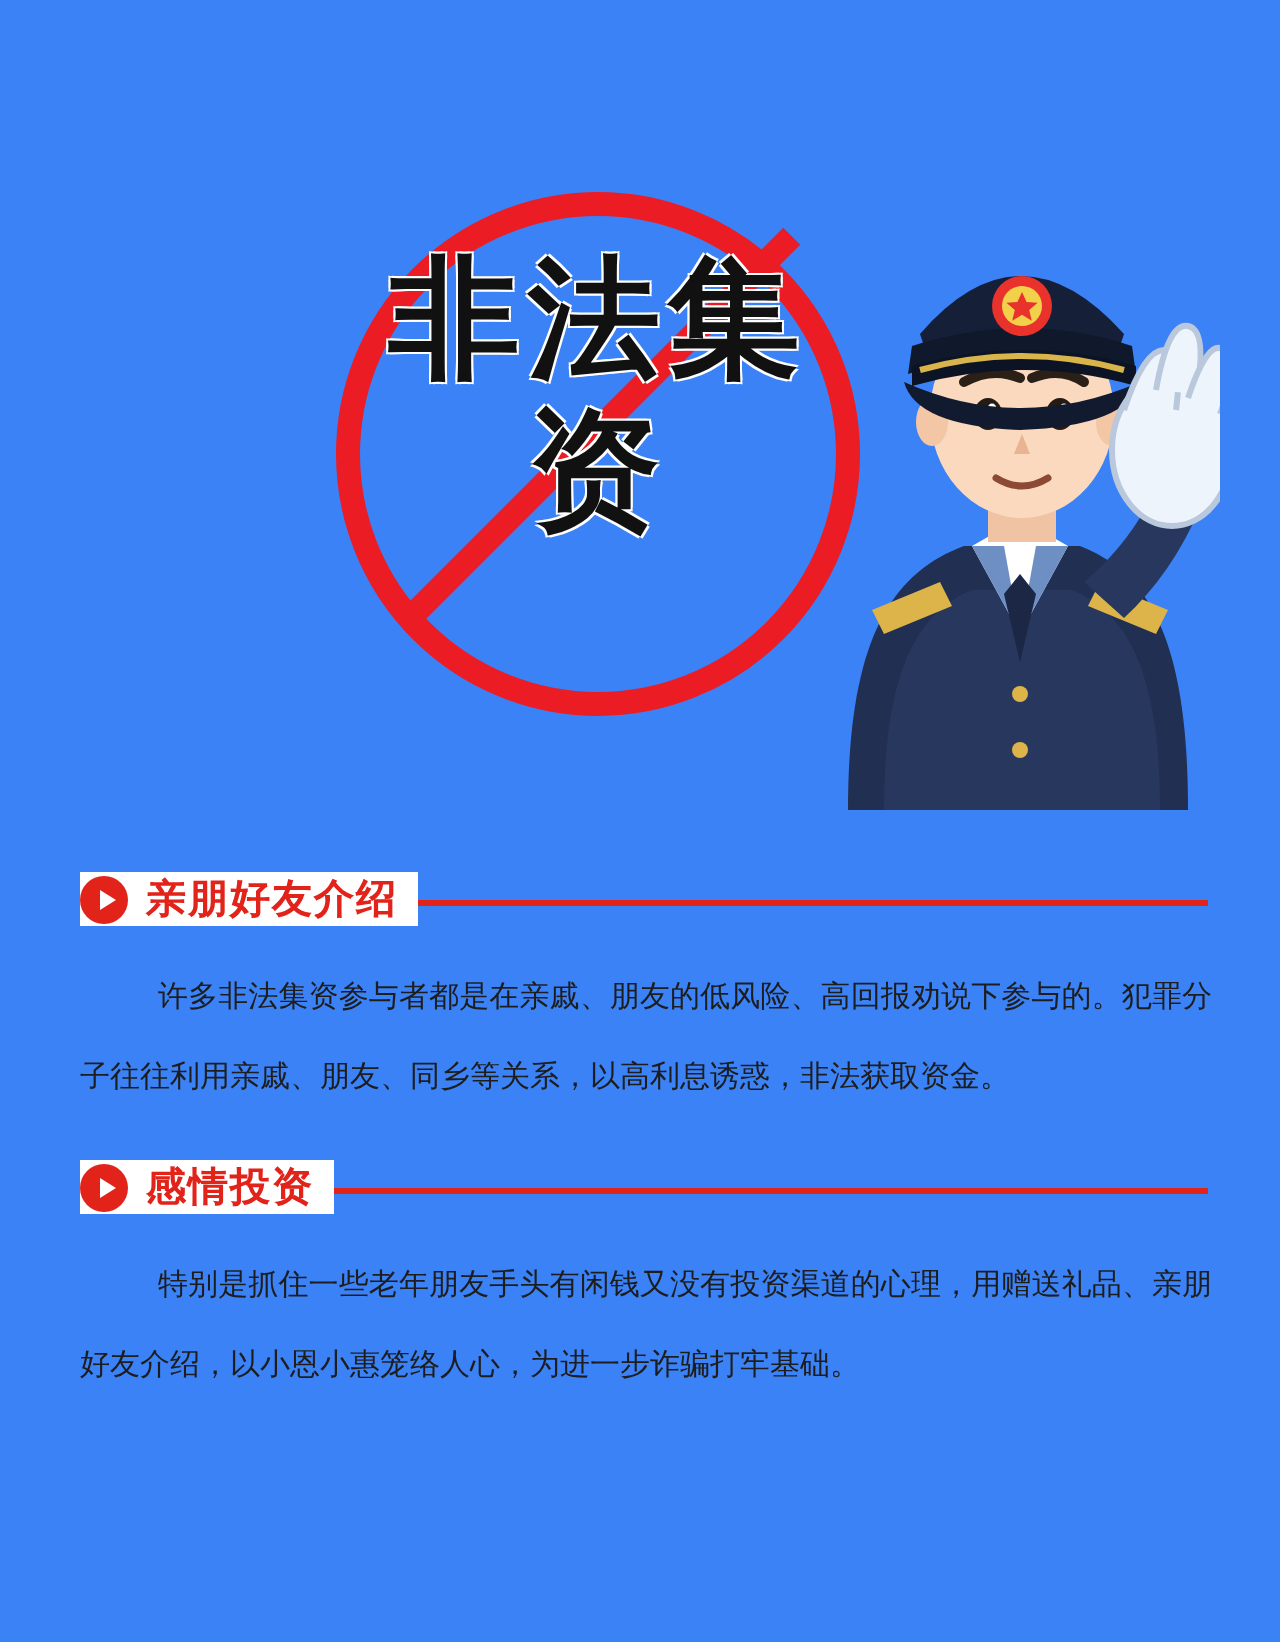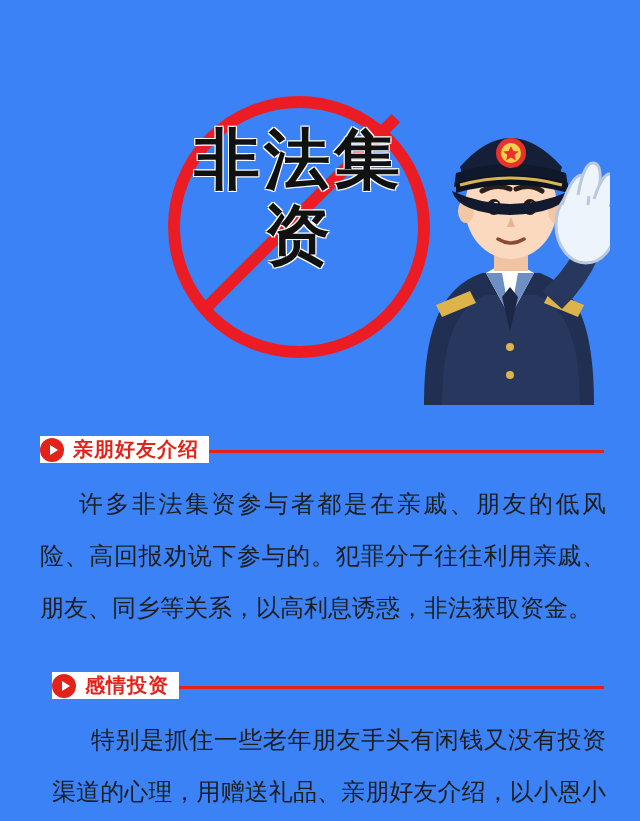--- a/index.html
+++ b/index.html
@@ -139,29 +139,29 @@
     font-size: 20px;
     font-weight: bold;
     color: #e2231a;
     letter-spacing: 1px;
     white-space: nowrap;
     font-family: "DejaVu Sans", "Liberation Sans", sans-serif;
   }
 
   .paragraph {
     margin: 12px 34px 0 40px;
-    font-size: 24px;
-    line-height: 52px;
+    font-size: 15px;
+    line-height: 40px;
     text-indent: 39px;
     color: #1d1d1d;
     text-align: justify;
     font-family: "DejaVu Sans", "Liberation Sans", sans-serif;
   }
 
-  .section-two { margin-top: 38px; padding-left: 12px; }
+  .section-two { margin-top: 22px; }
 </style>
 </head>
 <body>
 
 <div class="page">
 
   <div class="hero">
 
     <div class="ban-sign">
       <div class="ban-ring"></div>

